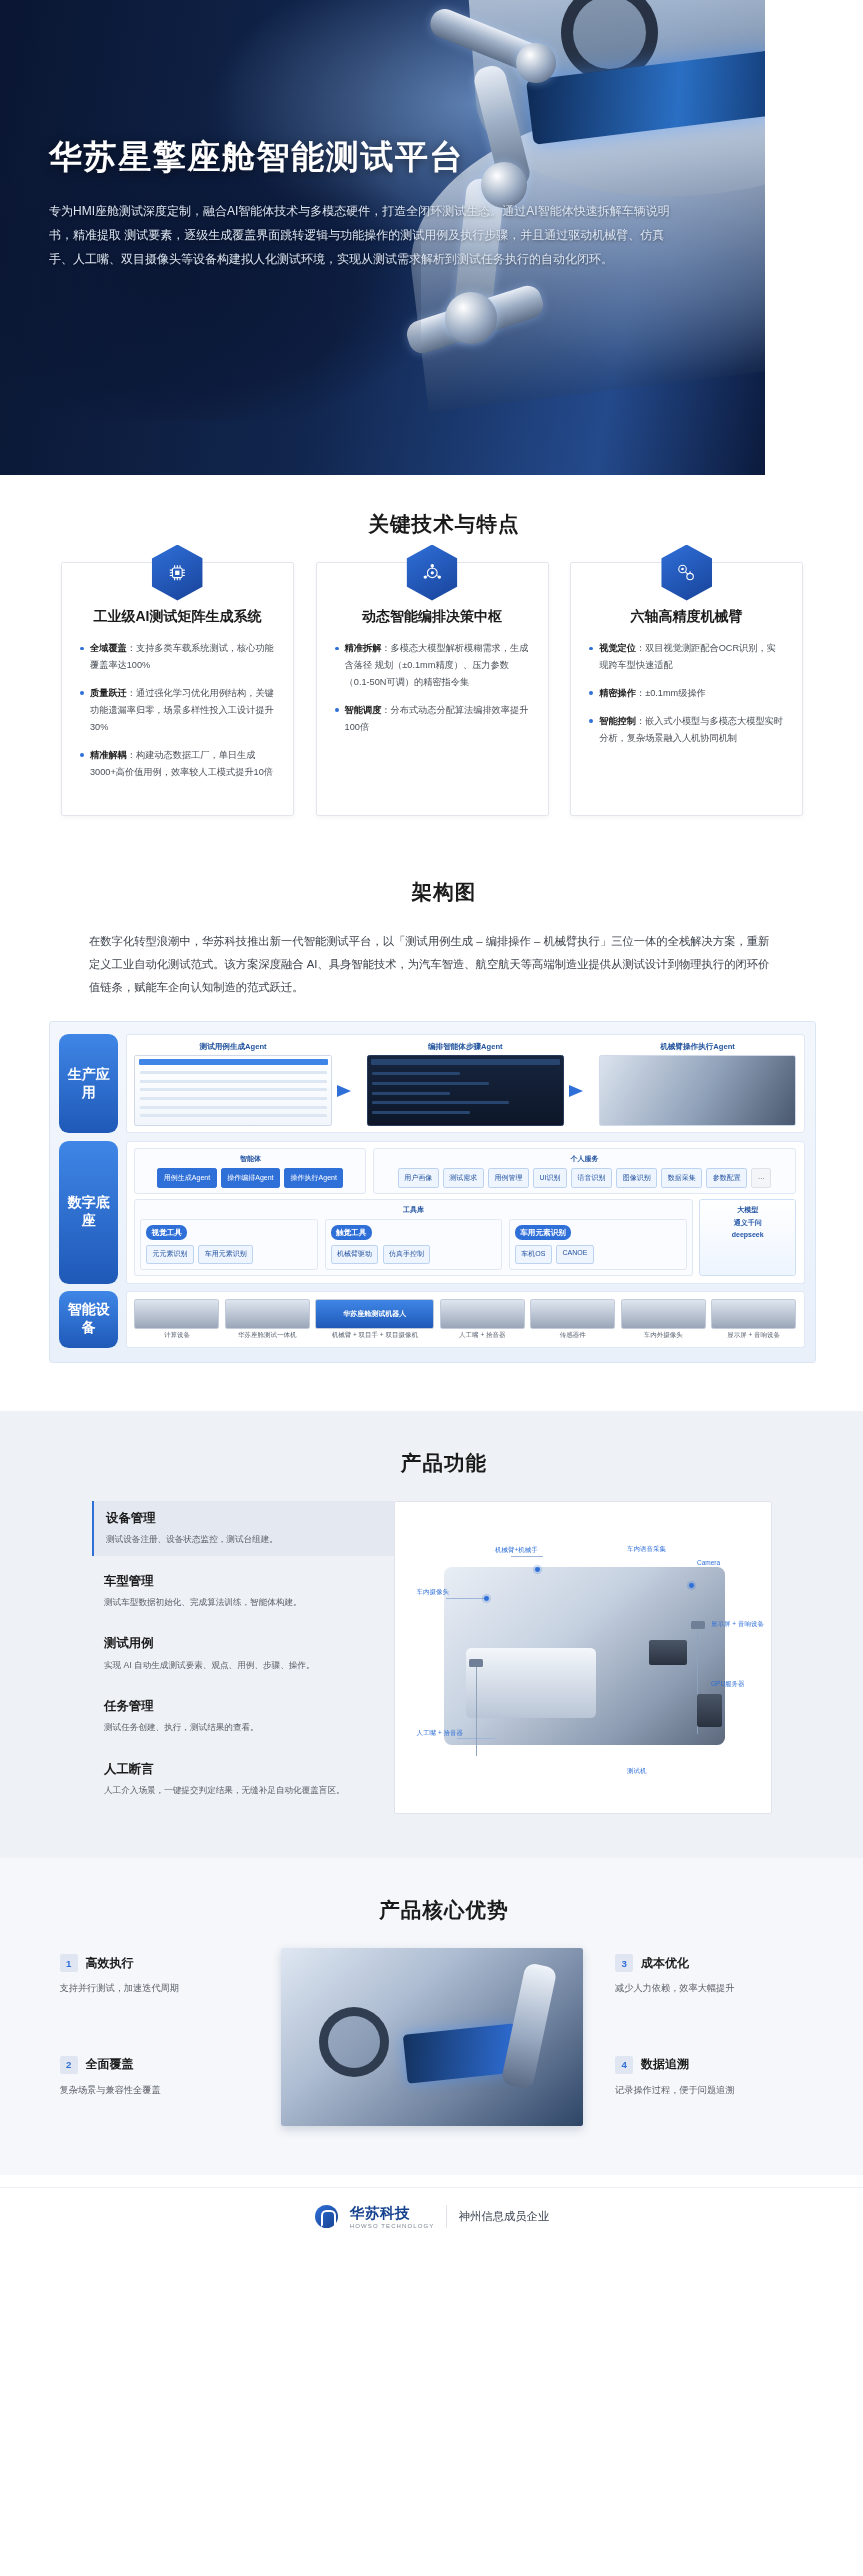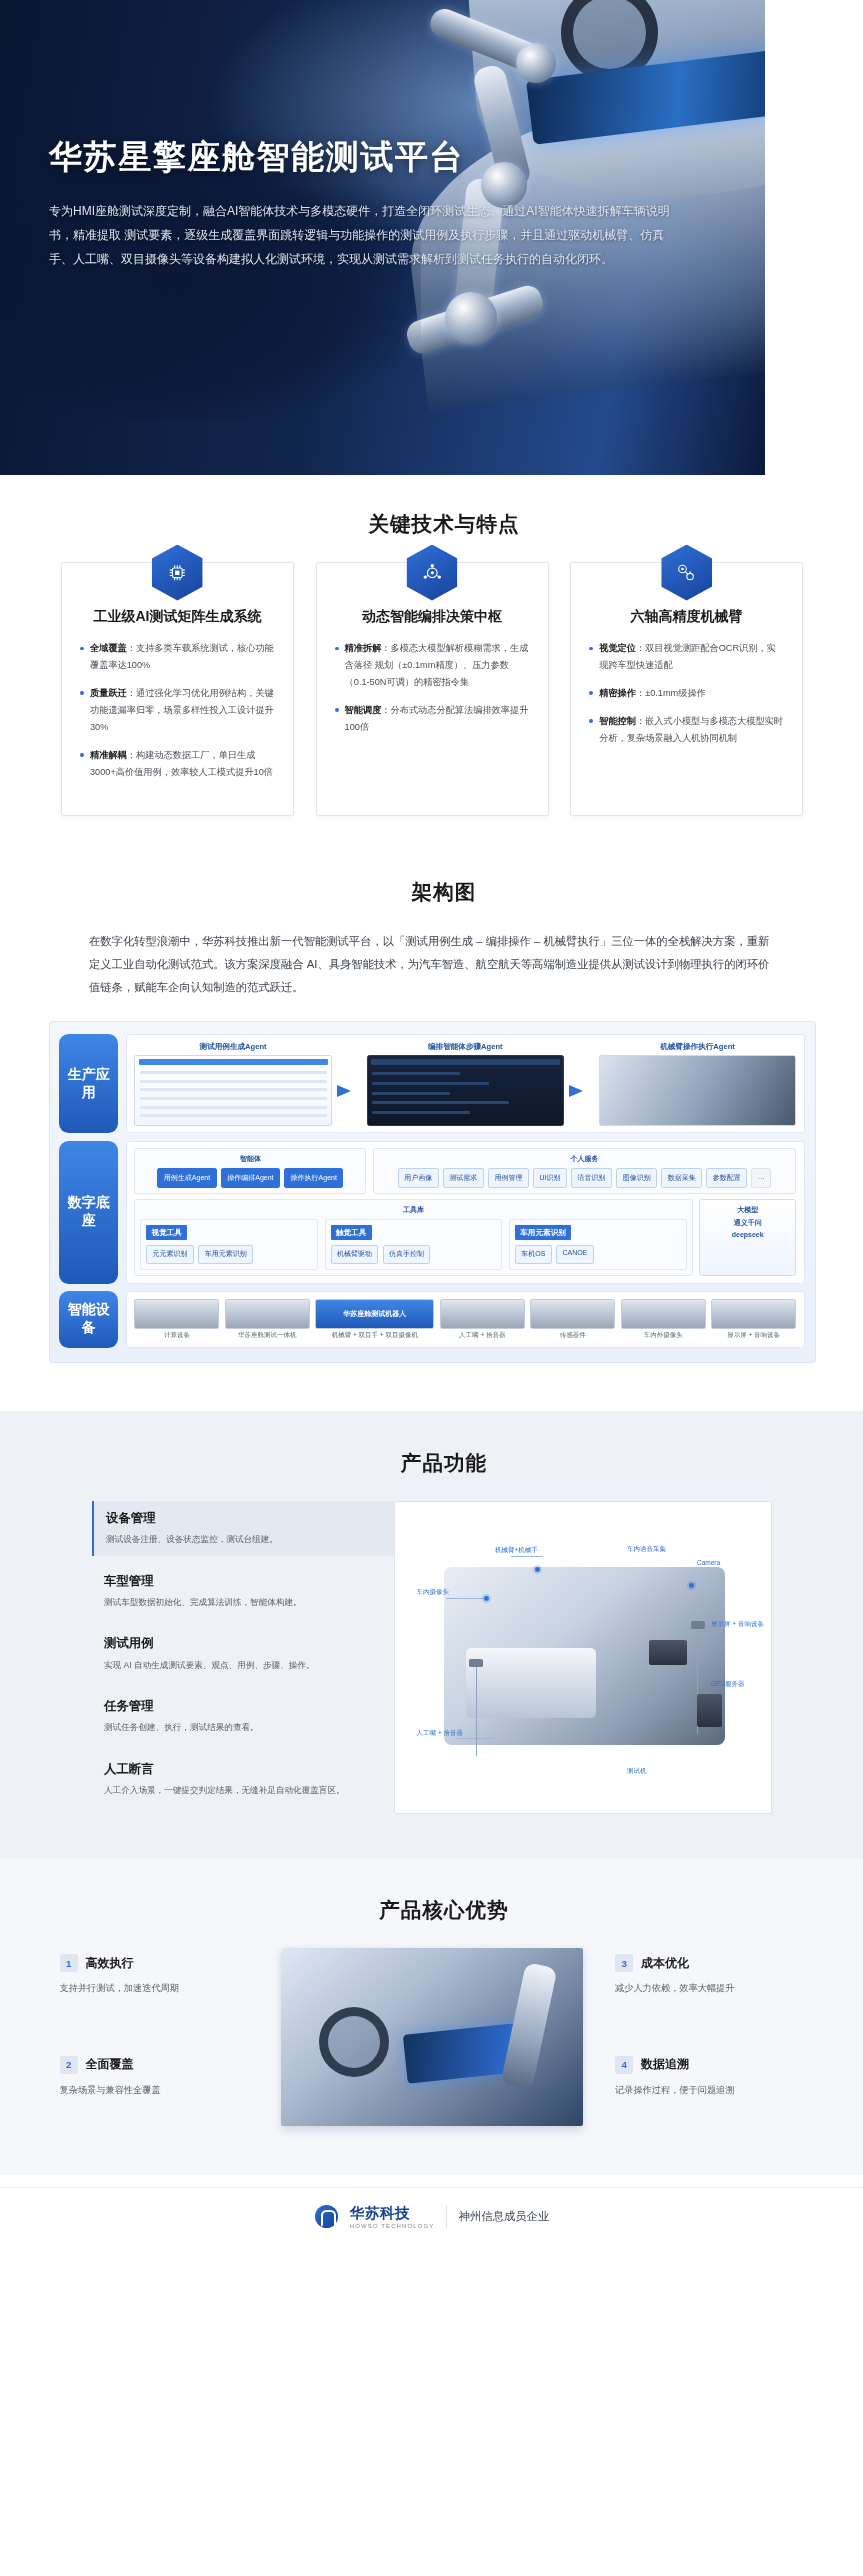--- a/index.html
+++ b/index.html
@@ -184,21 +184,21 @@
     margin-top: 14px;
   }
   .chip-row { display: flex; flex-wrap: wrap; gap: 4.3px; }
   .chip {
     border: 0.5px solid #bcd3f0; background: #eff5ff; color: #1e4f9c;
     font-size: 7px; border-radius: 2.2px; padding: 3.8px 5.4px; white-space: nowrap;
   }
   .chip.blue { background: #2f6fd8; border-color: #2f6fd8; color: #fff; }
   .chip.grey { background: #f3f5f8; border-color: #dde2ea; color: #555; }
   .panel-title {
-    font-size: 7.6px; color: #fff; background: #2f6fd8; border-radius: 1px;
+    font-size: 7.6px; color: #fff; background: #2f6fd8; border-radius: 7px;
     padding: 2.7px 5.4px; display: inline-block; margin-bottom: 4.3px; font-weight: bold; text-align: right;
   }
   .sub-grid { display: flex; gap: 6.5px; }
   .sub-box { flex: 1; border: 0.5px solid #e0e8f4; border-radius: 2.7px; padding: 4.9px; background: #fafcff; }
   .llm-box {
     flex: 0 0 97px; border: 0.5px solid #cfe0f6; border-radius: 2.7px;
     background: linear-gradient(180deg,#ffffff,#eef5ff); padding: 4.9px; text-align: center;
   }
   .llm-item { font-size: 7px; color: #2757a8; margin: 3.2px 0; font-weight: bold; }
   .device-row { display: flex; gap: 5.4px; align-items: center; }

